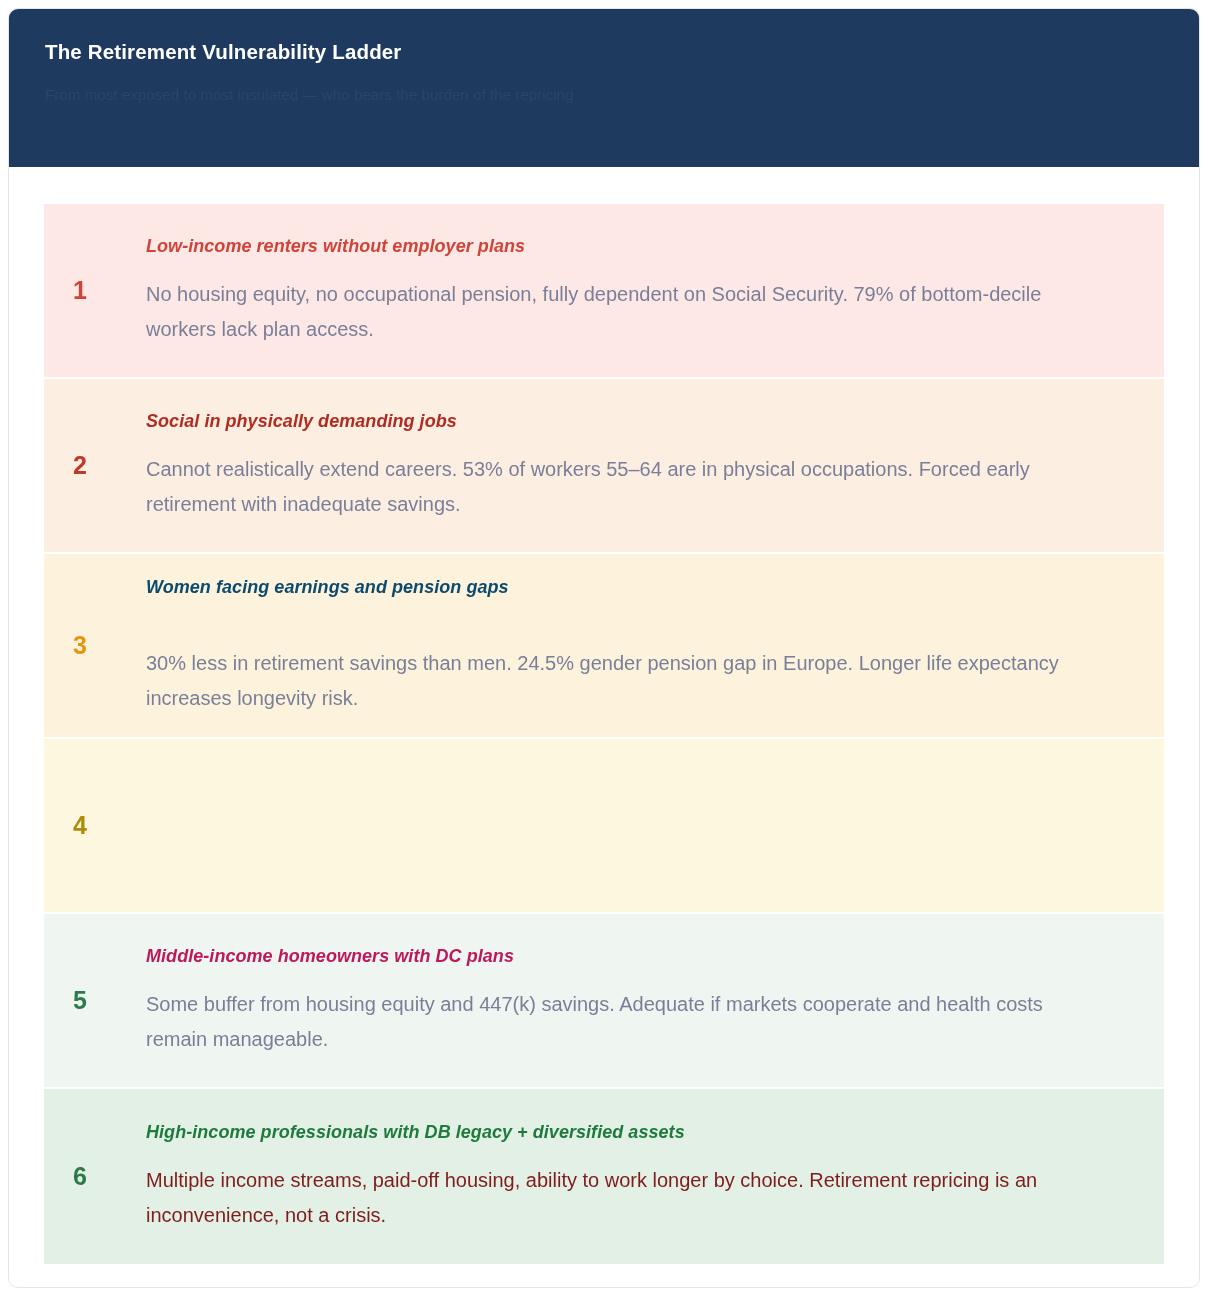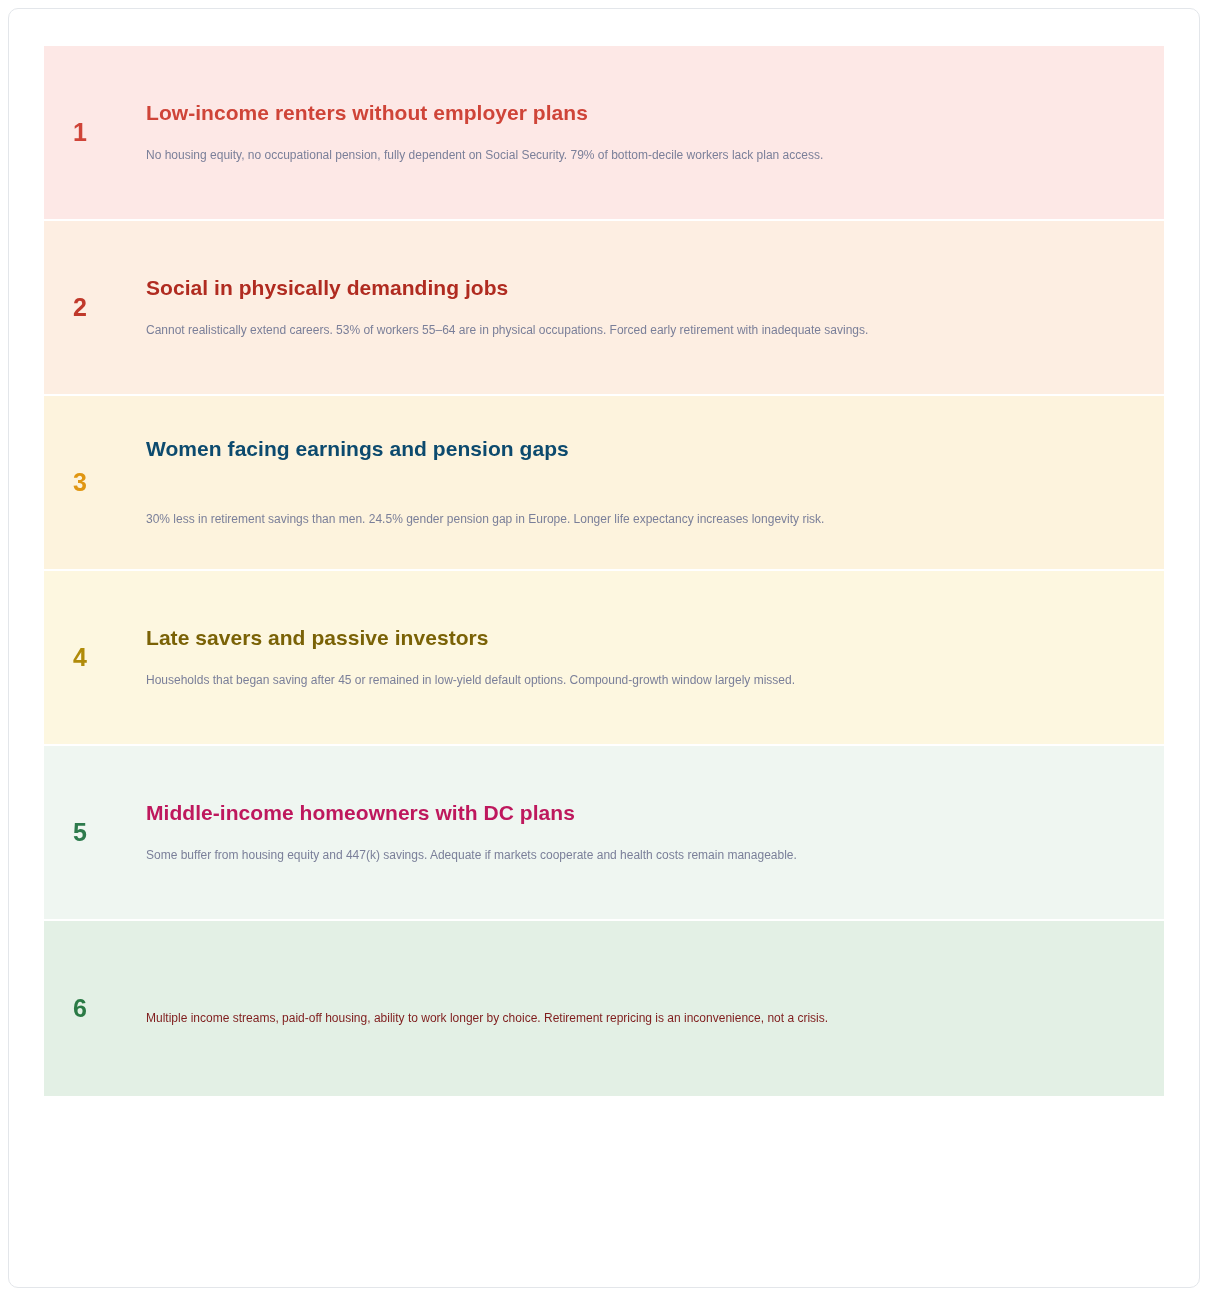--- a/index.html
+++ b/index.html
@@ -69,47 +69,52 @@
     font-weight: bold;
     line-height: 1;
   }
 
   .rung-body {
     flex: 1 1 auto;
     padding-right: 58px;
   }
 
   .rung-title {
-    font-size: 21px;
+    font-size: 18px;
     font-weight: bold;
     line-height: 1.3;
     letter-spacing: 0.05px;
+    font-style: italic;
   }
 
   .rung-desc {
     margin-top: 19px;
-    font-size: 12px;
+    font-size: 20px;
     color: #7a7f99;
     line-height: 1.72;
     max-width: 960px;
   }
 
   
   .tone-1 { background: #fde8e6; }
   .tone-2 { background: #fdeee2; }
   .tone-3 { background: #fdf3dd; }
   .tone-4 { background: #fdf7e0; }
   .tone-5 { background: #eff6f1; }
   .tone-6 { background: #e3f0e5; }
 </style>
 </head>
 <body>
 
 <div class="card">
 
+  <div class="card-header" style="background: rgb(31, 58, 95);">
+    <div class="header-title" style="color: rgb(255, 255, 255);">The Retirement Vulnerability Ladder</div>
+    <div class="header-subtitle" style="color: rgb(42, 69, 105);">From most exposed to most insulated — who bears the burden of the repricing</div>
+  </div>
 
   <div class="ladder">
 
     <div class="rung tone-1" style="background: rgb(253, 232, 230);">
       <div class="rung-rank" style="color: rgb(207, 68, 56);">1</div>
       <div class="rung-body">
         <div class="rung-title" style="color: rgb(207, 68, 56);">Low-income renters without employer plans</div>
         <div class="rung-desc" style="color: rgb(122, 127, 153);">No housing equity, no occupational pension, fully dependent on Social Security. 79% of bottom-decile workers lack plan access.</div>
       </div>
     </div>
@@ -125,35 +130,32 @@
     <div class="rung tone-3" style="background: rgb(253, 243, 221);">
       <div class="rung-rank" style="color: rgb(224, 150, 18);">3</div>
       <div class="rung-body">
         <div class="rung-title" style="color: #0c4a6e;">Women facing earnings and pension gaps</div>
         <div class="rung-desc" style="color: rgb(122, 127, 153); margin-top: 47px;">30% less in retirement savings than men. 24.5% gender pension gap in Europe. Longer life expectancy increases longevity risk.</div>
       </div>
     </div>
 
     <div class="rung tone-4" style="background: rgb(253, 247, 224);">
       <div class="rung-rank" style="color: rgb(176, 139, 10);">4</div>
-      <div class="rung-body">
-        <div class="rung-title" style="color: rgb(122, 98, 6);">Late savers and passive investors</div>
-        <div class="rung-desc" style="color: rgb(122, 127, 153);">Households that began saving after 45 or remained in low-yield default options. Compound-growth window largely missed.</div>
-      </div>
     </div>
 
     <div class="rung tone-5" style="background: rgb(239, 246, 241);">
       <div class="rung-rank" style="color: rgb(45, 122, 76);">5</div>
       <div class="rung-body">
         <div class="rung-title" style="color: #be185d;">Middle-income homeowners with DC plans</div>
         <div class="rung-desc" style="color: rgb(122, 127, 153);">Some buffer from housing equity and 447(k) savings. Adequate if markets cooperate and health costs remain manageable.</div>
       </div>
     </div>
 
     <div class="rung tone-6" style="background: rgb(227, 240, 229);">
       <div class="rung-rank" style="color: rgb(42, 122, 69);">6</div>
       <div class="rung-body">
+        <div class="rung-title" style="color: rgb(31, 122, 61);">High-income professionals with DB legacy + diversified assets</div>
         <div class="rung-desc" style="color: #7f1d1d;">Multiple income streams, paid-off housing, ability to work longer by choice. Retirement repricing is an inconvenience, not a crisis.</div>
       </div>
     </div>
 
   </div>
 </div>
 
 </body></html>

